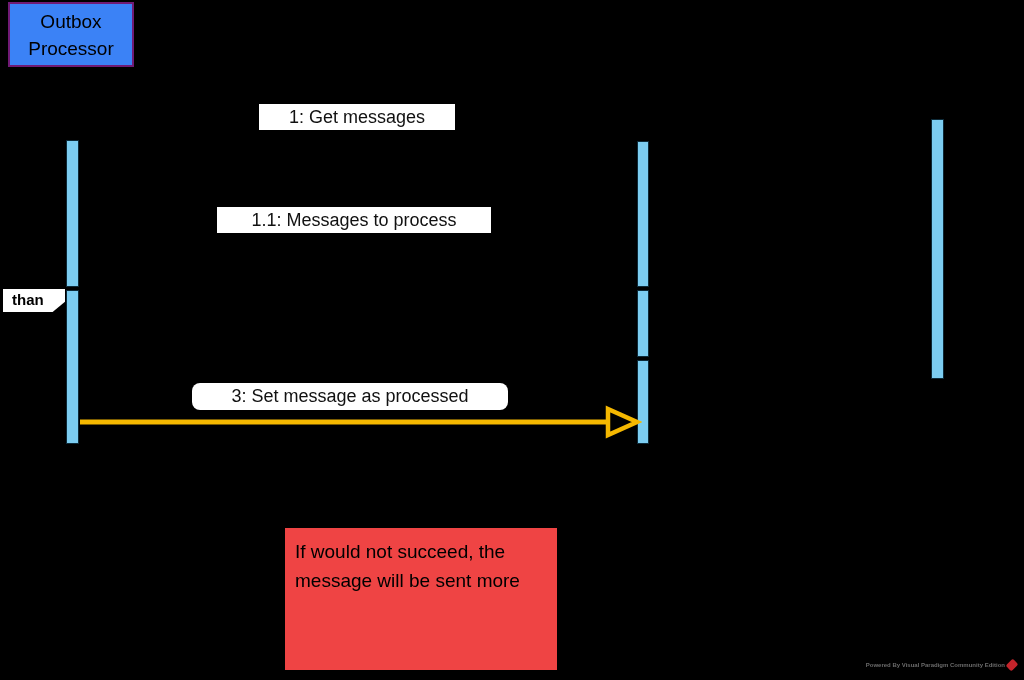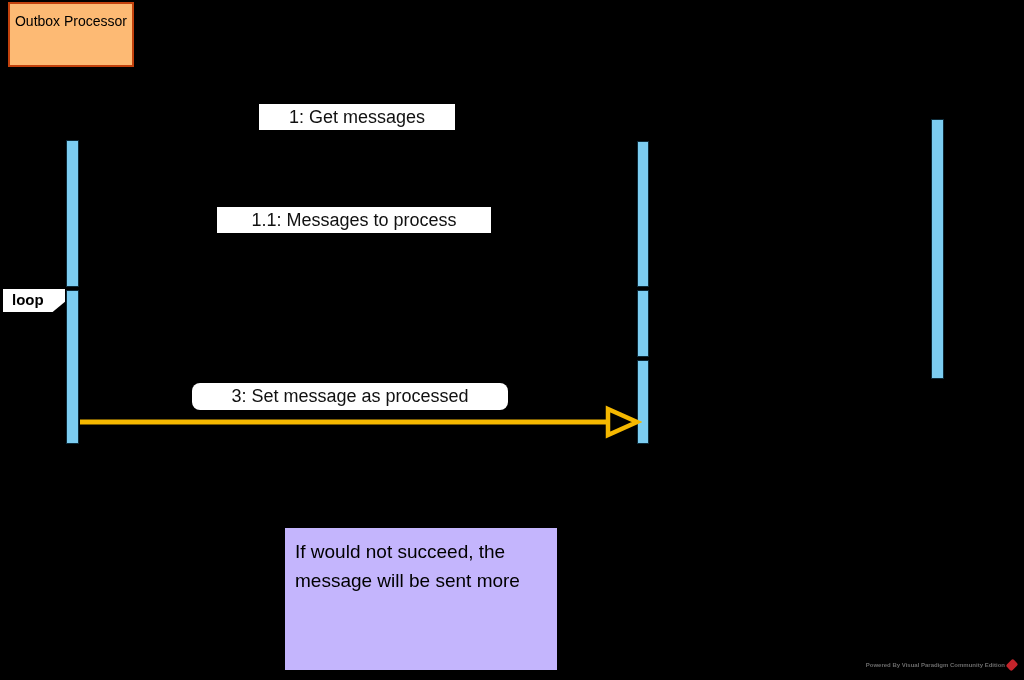--- a/index.html
+++ b/index.html
@@ -2,23 +2,23 @@
 <html><head>
 <meta charset="utf-8">
 <style>
   html,body{margin:0;padding:0;background:#000;}
   .canvas{
     position:relative;width:1024px;height:680px;background:#000000;
     font-family:"Liberation Sans", sans-serif;overflow:hidden;
   }
   
   .participant{
-    position:absolute;background:#fdba74;border:2px solid #c2410c;
+    position:absolute;background:#3b82f6;border:2px solid #701a75;
     box-sizing:border-box;color:#000;text-align:center;
-    font-size:14px;line-height:27px;padding-top:4px;
+    font-size:19px;line-height:27px;padding-top:4px;
   }
   
   .bar{
     position:absolute;width:13px;background:#7CCDF1;
     border:1px solid #0d2a38;box-sizing:border-box;
   }
   
   .msg-label{
     position:absolute;background:#ffffff;color:#111;
     display:flex;align-items:center;justify-content:center;
@@ -29,21 +29,21 @@
     position:absolute;left:3px;top:289px;width:62px;height:23px;
     background:#ffffff;color:#000;font-weight:bold;font-size:15px;
     line-height:22px;padding-left:9px;box-sizing:border-box;
     clip-path:polygon(0 0,100% 0,100% 55%,80% 100%,0 100%);
   }
   
   .arrow-svg{position:absolute;left:76px;top:404px;width:566px;height:38px;}
   
   .note{
     position:absolute;left:285px;top:528px;width:272px;height:142px;
-    background:#c4b5fd;color:#000;font-size:19px;line-height:29px;
+    background:#ef4444;color:#000;font-size:19px;line-height:29px;
     padding:9px 4px 0 10px;box-sizing:border-box;
     clip-path:polygon(0 0,290px 0,290px 29px,322px 29px,322px 142px,0 142px);
   }
   .note div{white-space:nowrap;}
   
   .watermark{
     position:absolute;right:2px;top:656px;height:18px;
     display:flex;align-items:center;gap:3px;
   }
   .watermark-text{
@@ -70,21 +70,21 @@
   <div class="bar" style="left:637px;top:141px;height:146px;width:12px;"></div>
   <div class="bar" style="left:637px;top:290px;height:67px;width:12px;"></div>
   <div class="bar" style="left:637px;top:360px;height:84px;width:12px;"></div>
 
   <div class="bar" style="left:931px;top:119px;height:260px;"></div>
 
   <div class="msg-label" style="left:259px;top:104px;width:196px;height:26px;">1: Get messages</div>
   <div class="msg-label" style="left:217px;top:207px;width:274px;height:26px;">1.1: Messages to process</div>
   <div class="msg-label" style="left:192px;top:383px;width:316px;height:27px;border-radius:8px;">3: Set message as processed</div>
 
-  <div class="loop-label">loop</div>
+  <div class="loop-label">than</div>
 
   <svg class="arrow-svg" viewBox="0 0 566 38">
     <line x1="4" y1="18" x2="532" y2="18" stroke="#F5B800" stroke-width="5"></line>
     <polygon points="532,5 561,18 532,31" fill="none" stroke="#F5B800" stroke-width="4.5"></polygon>
   </svg>
 
   <div class="note">
     <div>If would not succeed, the</div>
     <div>message will be sent more</div>
   </div>

